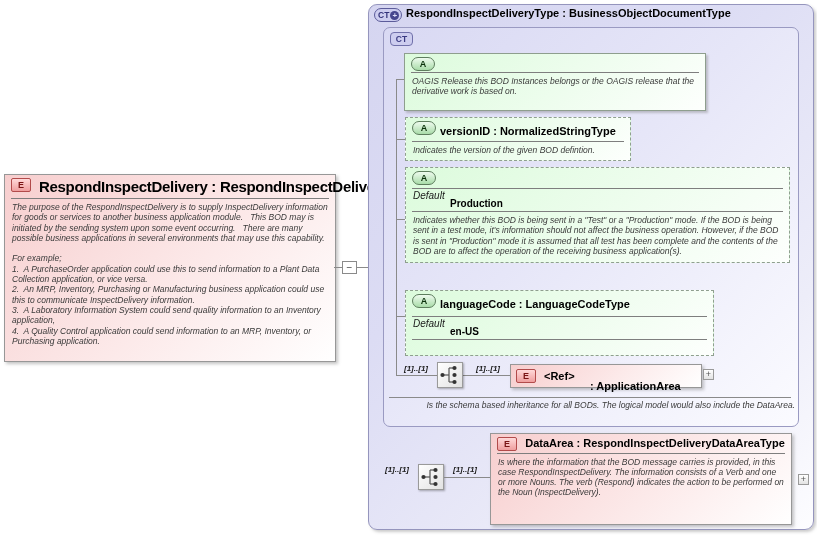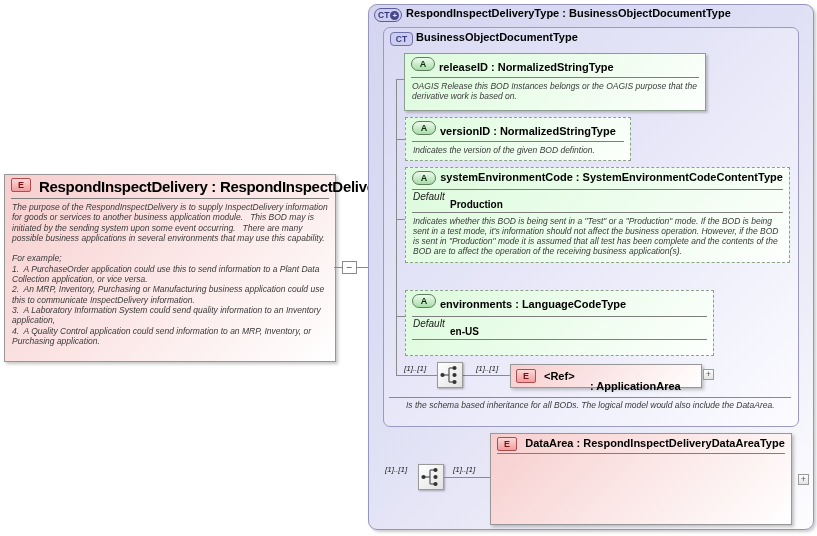--- a/index.html
+++ b/index.html
@@ -77,21 +77,21 @@
     border-top:1px solid #7e7e7e; border-bottom:1px solid #7e7e7e;
     font-size:10px; line-height:10px;
   }
   .def-label { font-style:italic; color:#1a1a1a; width:37px; }
   .def-value { font-weight:bold; color:#000;margin-top:8px; }
 
   
   .hline { height:1px; background:#8a8a8a; }
   .vline { width:1px; background:#8a8a8a; }
   .card {
-    font-size:8px; font-style:italic; font-weight:normal; color:#1c1c1c; line-height:9px;
+    font-size:8px; font-style:italic; font-weight:bold; color:#1c1c1c; line-height:9px;
   }
   .seq-icon {
     width:26px; height:26px; box-sizing:border-box;
     background:linear-gradient(135deg,#ffffff 0%,#e2e2e2 100%);
     border:1px solid #9a9a9a; box-shadow:1px 1px 2px rgba(0,0,0,.3);
   }
   .expand-btn {
     width:11px; height:11px; box-sizing:border-box;
     border:1px solid #9a9a9a; background:linear-gradient(180deg,#ffffff,#e3e3e3);
     color:#555; font-size:9px; line-height:9px; text-align:center; cursor:pointer;
@@ -135,64 +135,61 @@
 
   <div class="abs badge-ct-plus" style="left:374px; top:8px;">
     <span>CT</span>
     <span class="plus-dot">+</span>
   </div>
   <div class="abs box-title" style="left:406px; top:7px;text-align:center;">RespondInspectDeliveryType : BusinessObjectDocumentType</div>
 
   <div class="abs inner-box" style="left:383px; top:27px; width:414px; height:398px;"></div>
 
   <span class="abs badge-ct" style="left:390px; top:32px;">CT</span>
-  <div class="abs box-title" style="left:416px; top:31px;">BusinessObjectDocumentType</div>
 
   <div class="abs vline" style="left:396px; top:79px; height:296px;"></div>
   <div class="abs hline" style="left:396px; top:79px; width:8px;"></div>
   <div class="abs hline" style="left:396px; top:139px; width:9px;"></div>
   <div class="abs hline" style="left:396px; top:219px; width:9px;"></div>
   <div class="abs hline" style="left:396px; top:316px; width:9px;"></div>
   <div class="abs hline" style="left:396px; top:375px; width:41px;"></div>
   <div class="abs hline" style="left:463px; top:375px; width:47px;"></div>
 
   <div class="abs attr-box" style="left:404px; top:53px; width:300px; height:56px;">
     <div class="box-header">
       <span class="badge-a hdr-badge">A</span>
-      <span class="box-title">releaseID : NormalizedStringType</span>
-    </div>
-    <div class="sep"></div>
-    <div class="box-ann">OAGIS Release this BOD Instances belongs or the OAGIS purpose that the derivative work is based on.</div>
+    </div>
+    <div class="sep"></div>
+    <div class="box-ann">OAGIS Release this BOD Instances belongs or the OAGIS release that the derivative work is based on.</div>
   </div>
 
   <div class="abs attr-box dashed" style="left:405px; top:117px; width:224px; height:42px;">
     <div class="box-header">
       <span class="badge-a hdr-badge">A</span>
       <span class="box-title">versionID : NormalizedStringType</span>
     </div>
     <div class="sep"></div>
     <div class="box-ann">Indicates the version of the given BOD defintion.</div>
   </div>
 
   <div class="abs attr-box dashed" style="left:405px; top:167px; width:383px; height:94px;">
     <div class="box-header">
       <span class="badge-a hdr-badge">A</span>
-      <span class="box-title centered">systemEnvironmentCode : SystemEnvironmentCodeContentType</span>
     </div>
     <div class="default-row">
       <span class="def-label">Default</span>
       <span class="def-value">Production</span>
     </div>
     <div class="box-ann">Indicates whether this BOD is being sent in a "Test" or a "Production" mode. If the BOD is being sent in a test mode, it's information should not affect the business operation. However, if the BOD is sent in "Production" mode it is assumed that all test has been complete and the contents of the BOD are to affect the operation of the receiving business application(s).</div>
   </div>
 
   <div class="abs attr-box dashed" style="left:405px; top:290px; width:307px; height:64px;">
     <div class="box-header">
       <span class="badge-a hdr-badge">A</span>
-      <span class="box-title">environments : LanguageCodeType</span>
+      <span class="box-title">languageCode : LanguageCodeType</span>
     </div>
     <div class="default-row">
       <span class="def-label">Default</span>
       <span class="def-value">en-US</span>
     </div>
   </div>
 
   <div class="abs card" style="left:404px; top:364px;">[1]..[1]</div>
   <div class="abs seq-icon" style="left:437px; top:362px;">
     <svg width="24" height="24" viewBox="0 0 24 24">
@@ -209,21 +206,21 @@
   <div class="abs card" style="left:476px; top:364px;">[1]..[1]</div>
 
   <div class="abs elem-box elem-row" style="left:510px; top:364px; width:190px; height:22px;">
     <span class="badge-e" style="margin-left:5px;">E</span>
     <span class="ref-name">&lt;Ref&gt;</span>
     <span class="ref-type">: ApplicationArea</span>
   </div>
   <div class="abs expand-btn" style="left:703px; top:369px;">+</div>
 
   <div class="abs hline" style="left:389px; top:397px; width:402px;"></div>
-  <div class="abs box-ann" style="left:399px; top:398px; width:404px; padding-top:2px;">Is the schema based inheritance for all BODs. The logical model would also include the DataArea.</div>
+  <div class="abs box-ann" style="left:384px; top:398px; width:404px; padding-top:2px;text-align:right;">Is the schema based inheritance for all BODs. The logical model would also include the DataArea.</div>
 
   <div class="abs card" style="left:385px; top:465px;">[1]..[1]</div>
   <div class="abs seq-icon" style="left:418px; top:464px;">
     <svg width="24" height="24" viewBox="0 0 24 24">
       <line x1="4" y1="12" x2="11" y2="12" stroke="#555" stroke-width="1.2"></line>
       <line x1="11" y1="5" x2="11" y2="19" stroke="#555" stroke-width="1.2"></line>
       <line x1="11" y1="5" x2="16" y2="5" stroke="#555" stroke-width="1.2"></line>
       <line x1="11" y1="19" x2="16" y2="19" stroke="#555" stroke-width="1.2"></line>
       <circle cx="4.5" cy="12" r="2.1" fill="#333"></circle>
       <circle cx="16.5" cy="5" r="2.1" fill="#333"></circle>
@@ -233,16 +230,17 @@
   </div>
   <div class="abs hline" style="left:444px; top:477px; width:46px;"></div>
   <div class="abs card" style="left:453px; top:465px;">[1]..[1]</div>
 
   <div class="abs elem-box" style="left:490px; top:433px; width:300px; height:90px;">
     <div class="box-header">
       <span class="badge-e hdr-badge">E</span>
       <span class="box-title centered">DataArea : RespondInspectDeliveryDataAreaType</span>
     </div>
     <div class="sep"></div>
+    <div class="box-ann">Is where the information that the BOD message carries is provided, in this case RespondInspectDelivery. The information consists of a Verb and one or more Nouns. The verb (Respond) indicates the action to be performed on the Noun (InspectDelivery).</div>
   </div>
   <div class="abs expand-btn" style="left:798px; top:474px;">+</div>
 
 </div>
 
 </body></html>

